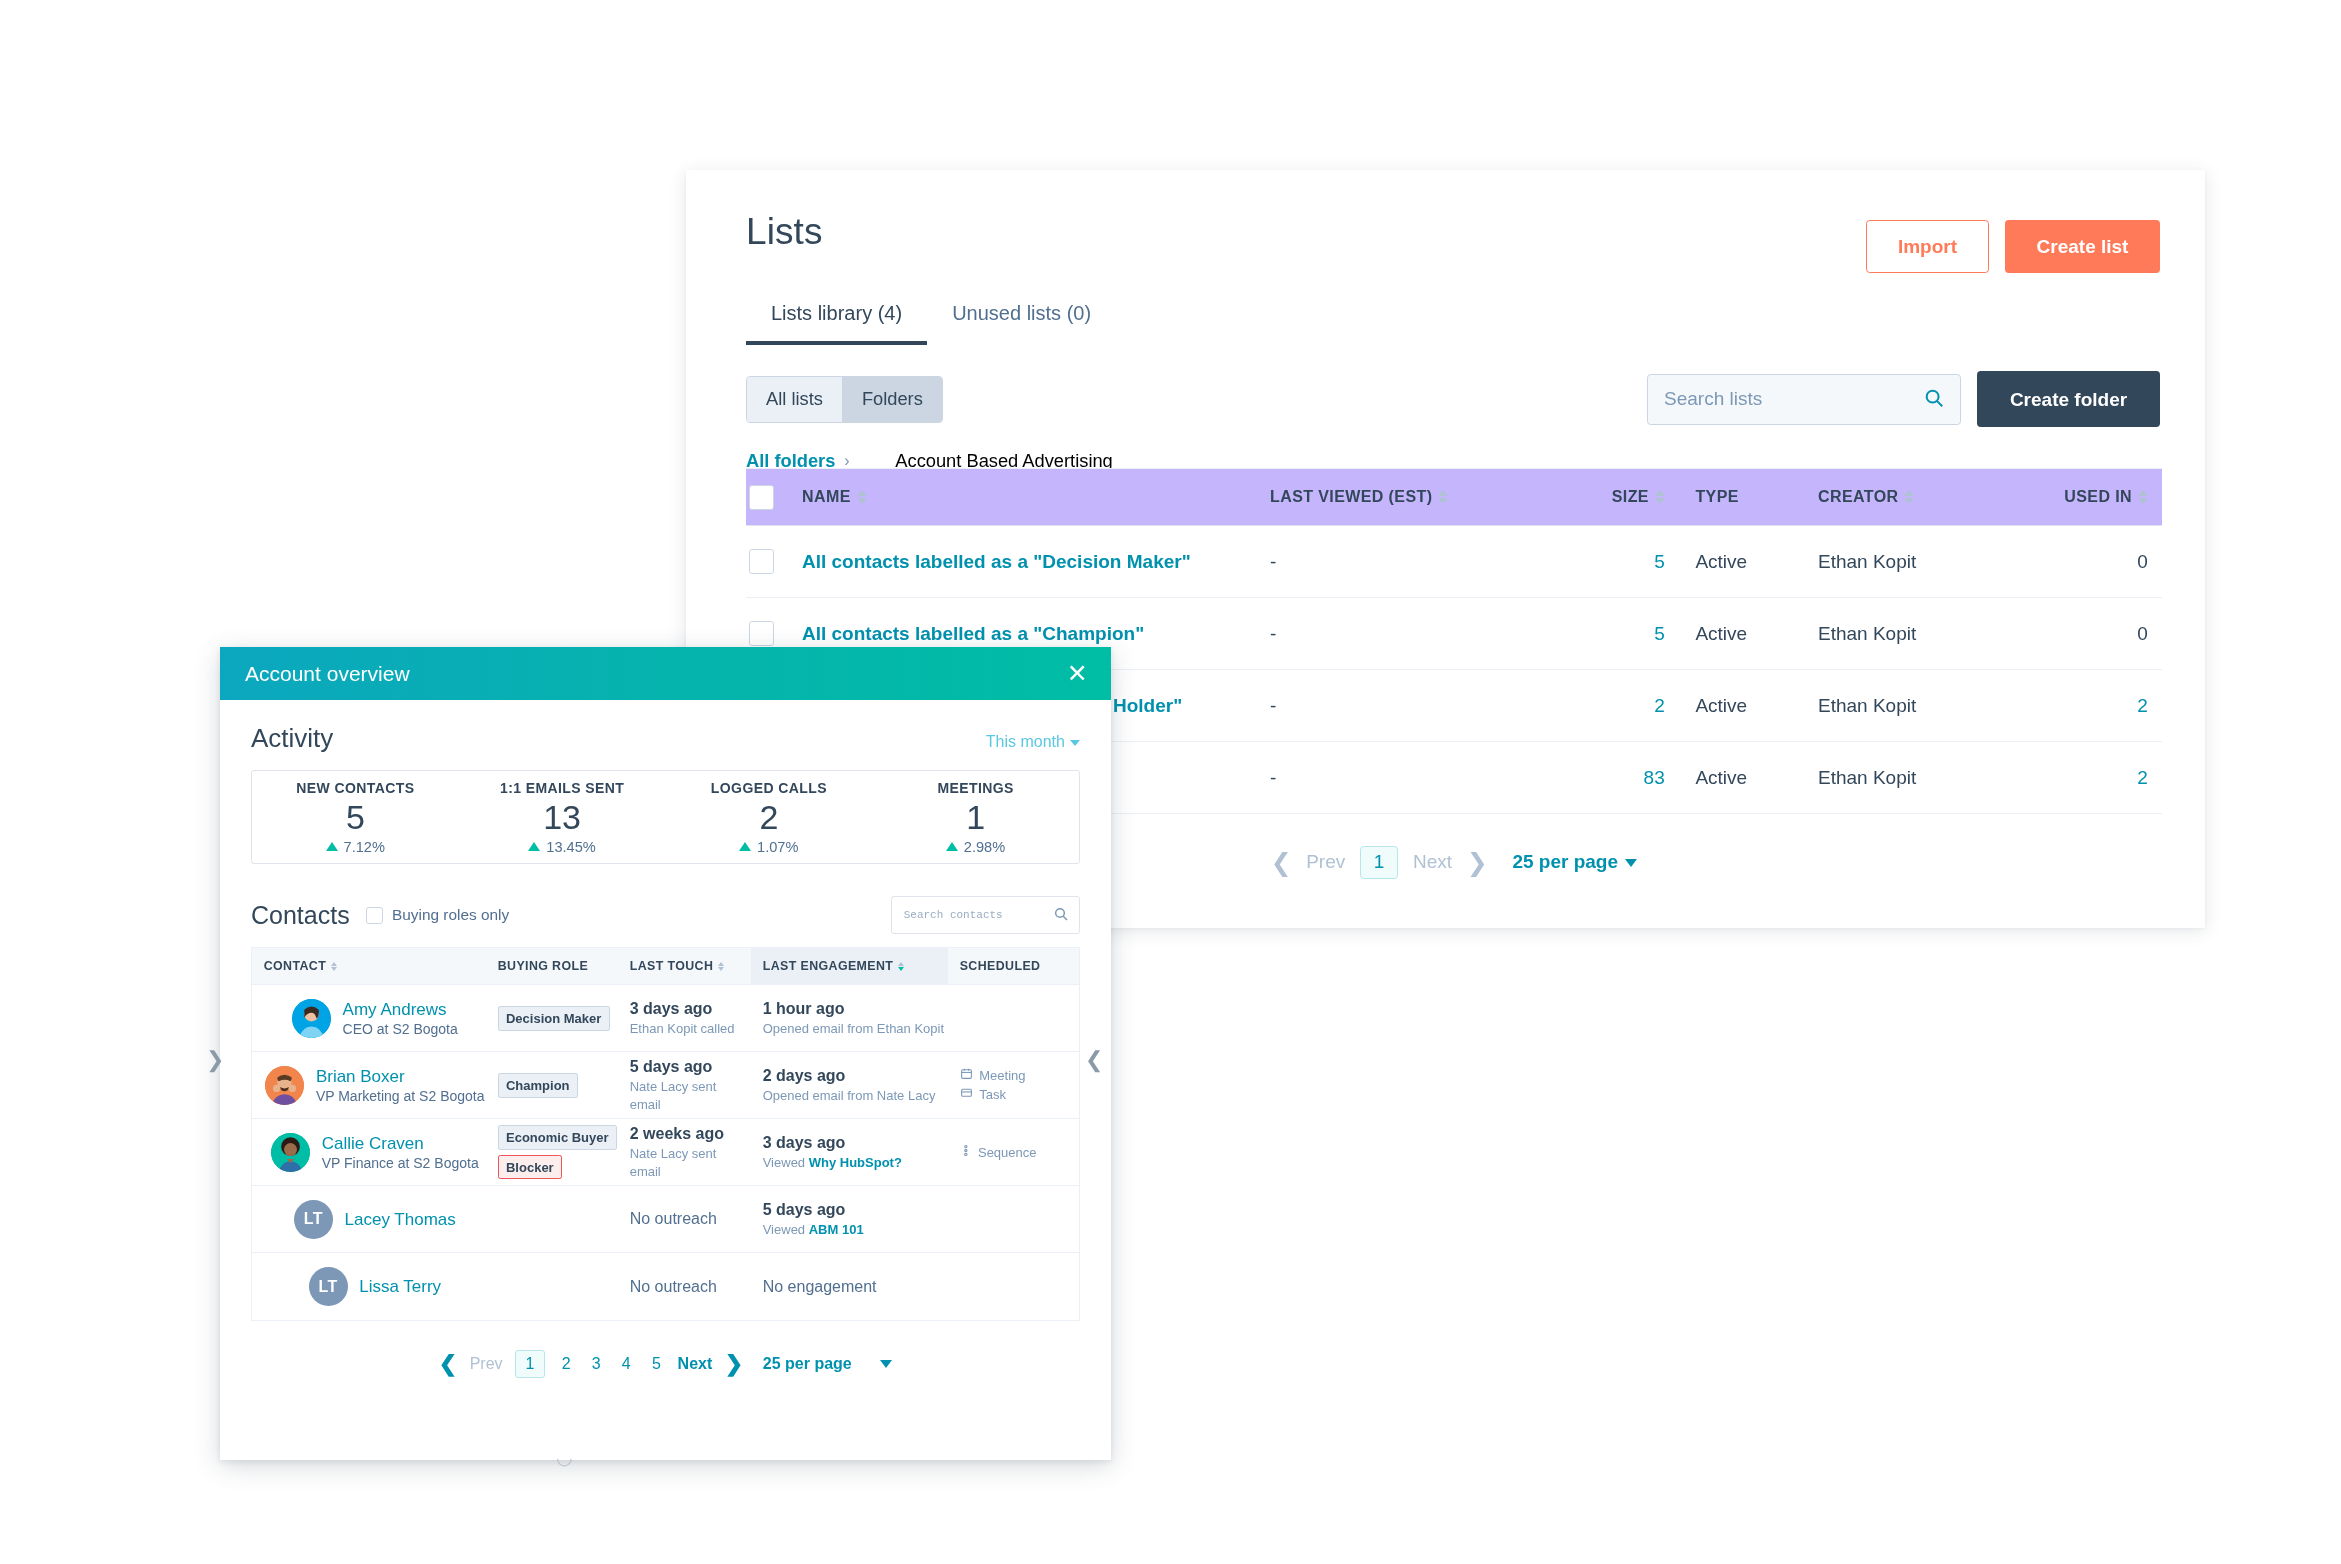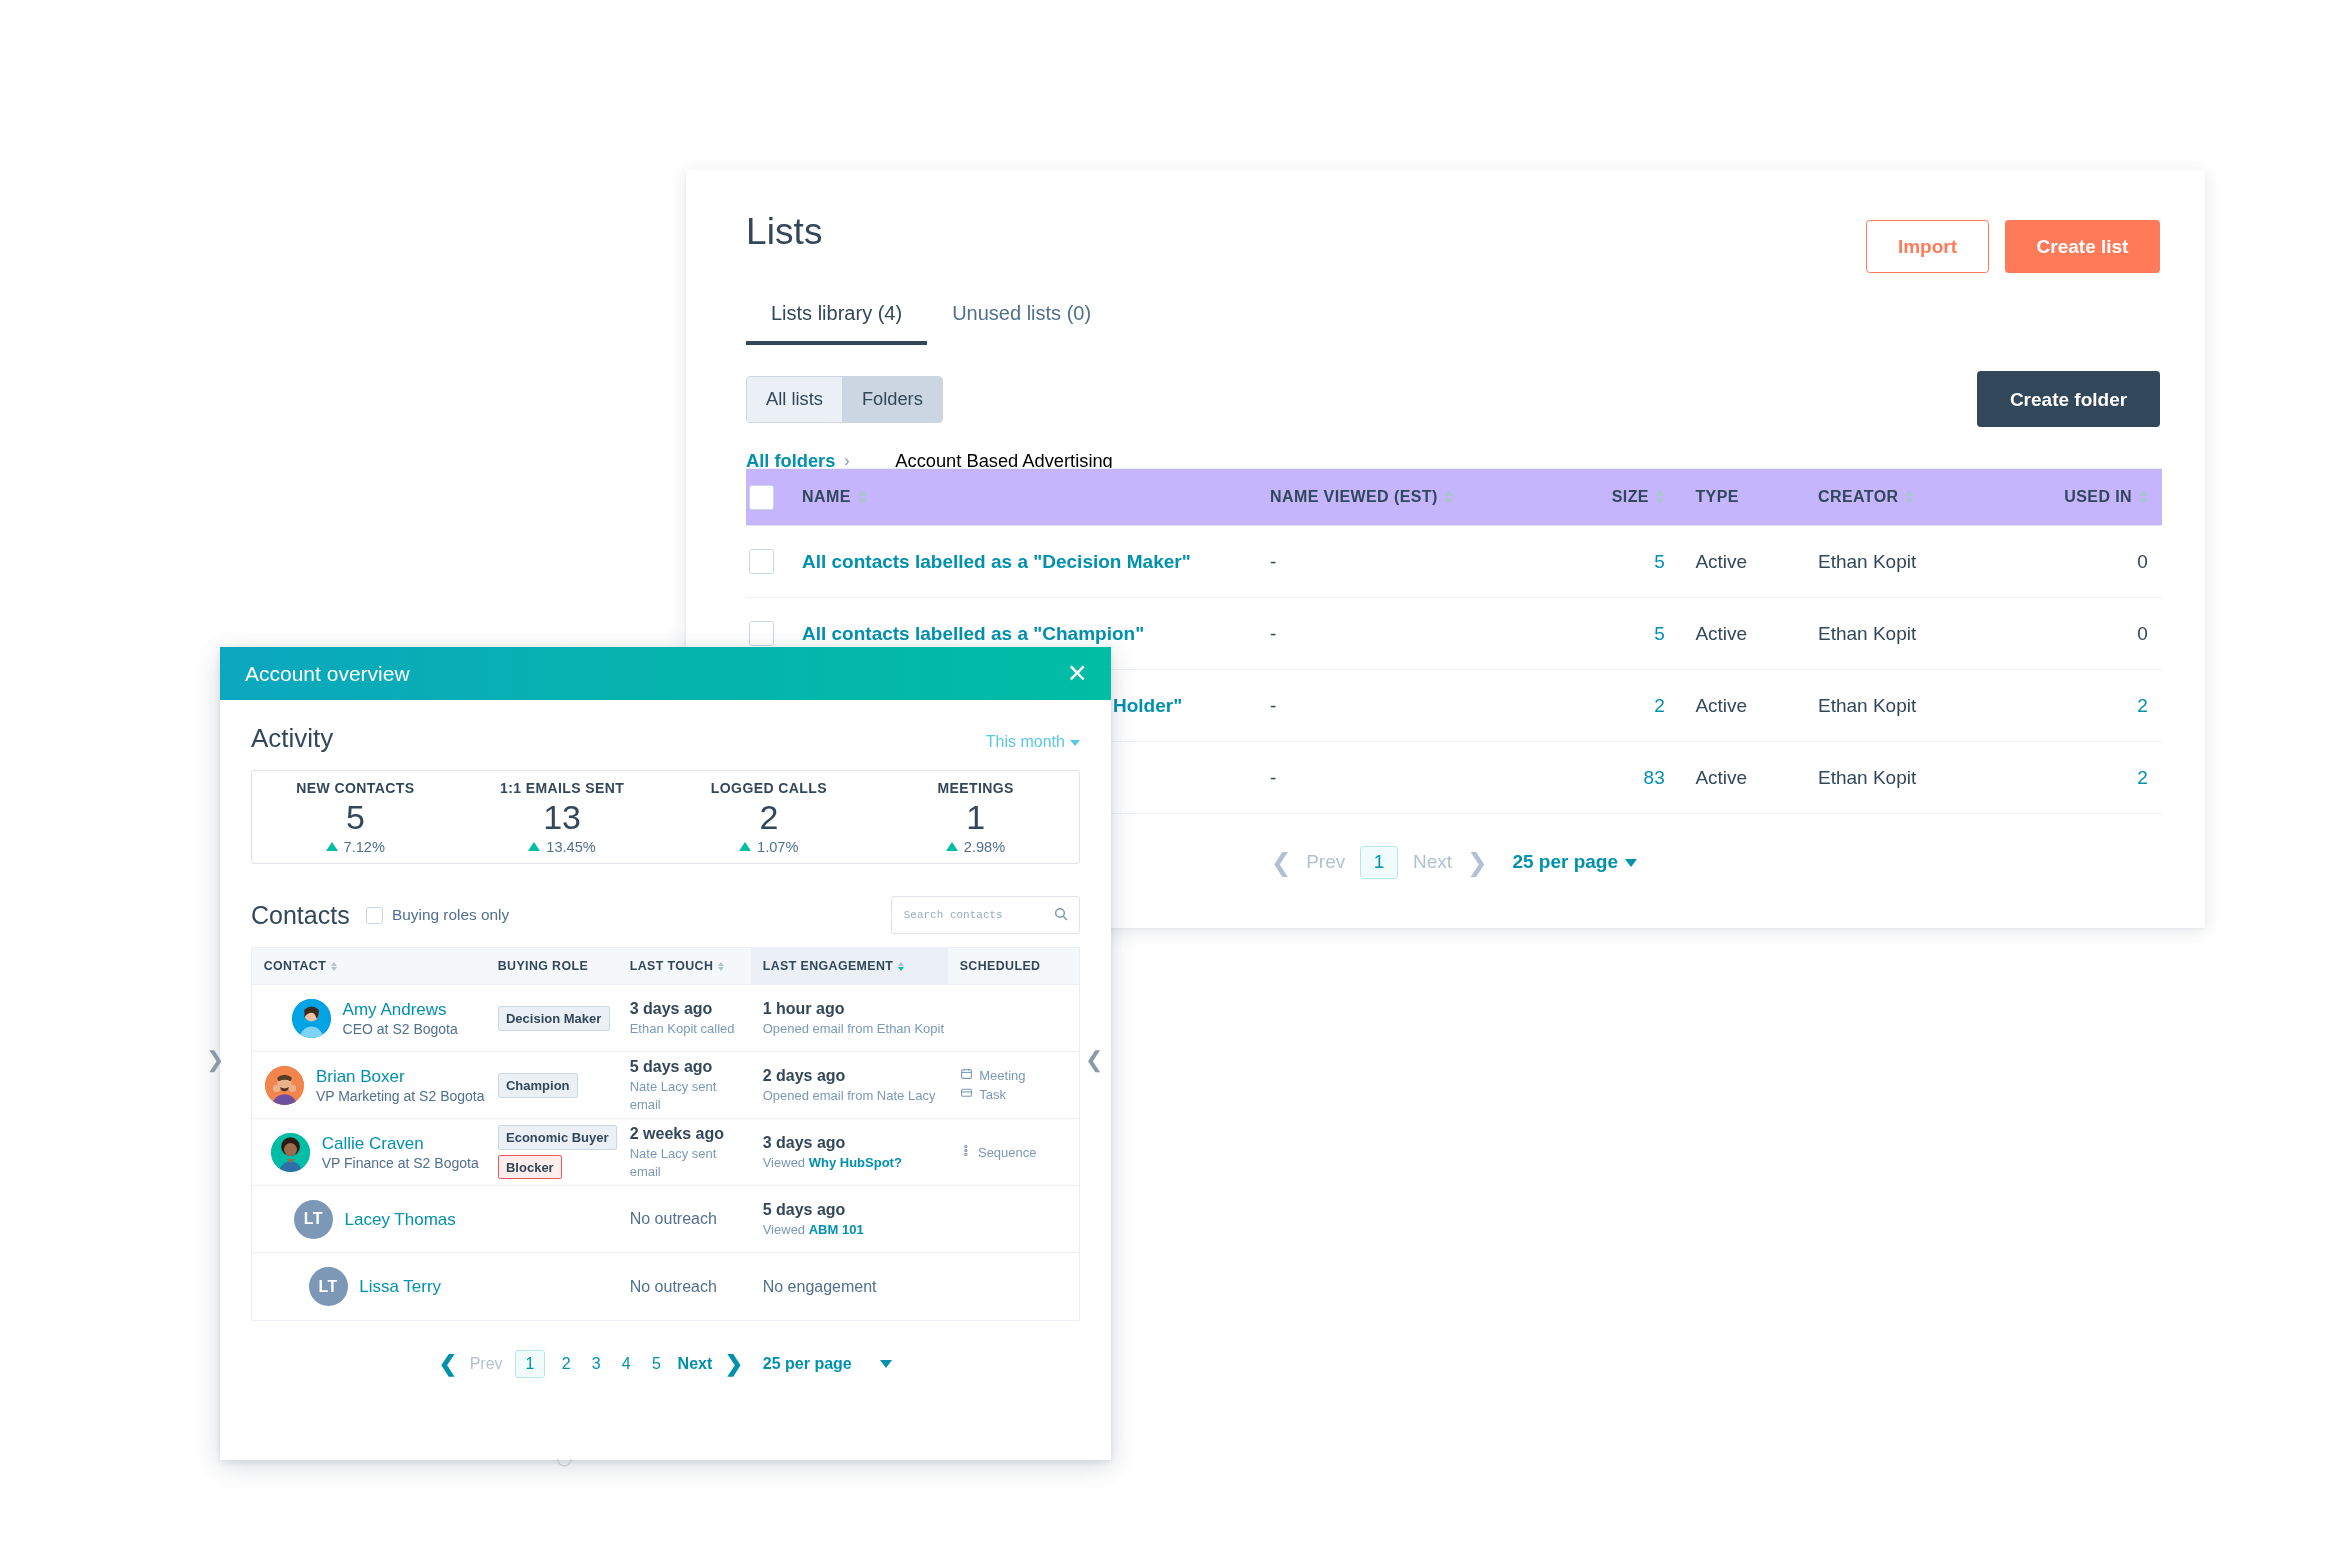--- a/index.html
+++ b/index.html
@@ -197,20 +197,29 @@
       <div class="tab active">Lists library (4)</div>
       <div class="tab">Unused lists (0)</div>
     </div>
 
     <div class="toolbar">
       <div class="segmented">
         <div class="seg">All lists</div>
         <div class="seg active">Folders</div>
       </div>
       <div class="toolbar-right">
+        <div class="search-box">
+          <input placeholder="Search lists" style="">
+          <span class="search-ico">
+            <svg width="22" height="22" viewBox="0 0 24 24" fill="none" stroke="#0091ae" stroke-width="2.2">
+              <circle cx="10.5" cy="10.5" r="6.5"></circle>
+                <line x1="15.4" y1="15.4" x2="21" y2="21"></line>
+            </svg>
+          </span>
+        </div>
         <div class="btn btn-createfolder">Create folder</div>
       </div>
     </div>
 
     <div class="breadcrumb">
       <span class="crumb-link">All folders</span>
       <span class="crumb-sep">›</span>
       <span class="crumb-cur">Account Based Advertising</span>
     </div>
   </div>
@@ -221,21 +230,21 @@
         <div class="chk"></div>
       </div>
       <div class="c-name th">
         <span>NAME</span>
         <span class="sorter">
             <i class="up"></i>
             <i class="dn"></i>
           </span>
       </div>
       <div class="c-viewed th">
-        <span>NAME VIEWED (EST)</span>
+        <span>LAST VIEWED (EST)</span>
         <span class="sorter">
             <i class="up"></i>
             <i class="dn"></i>
           </span>
       </div>
       <div class="c-size th right">
         <span>SIZE</span>
         <span class="sorter">
             <i class="up"></i>
             <i class="dn"></i>

